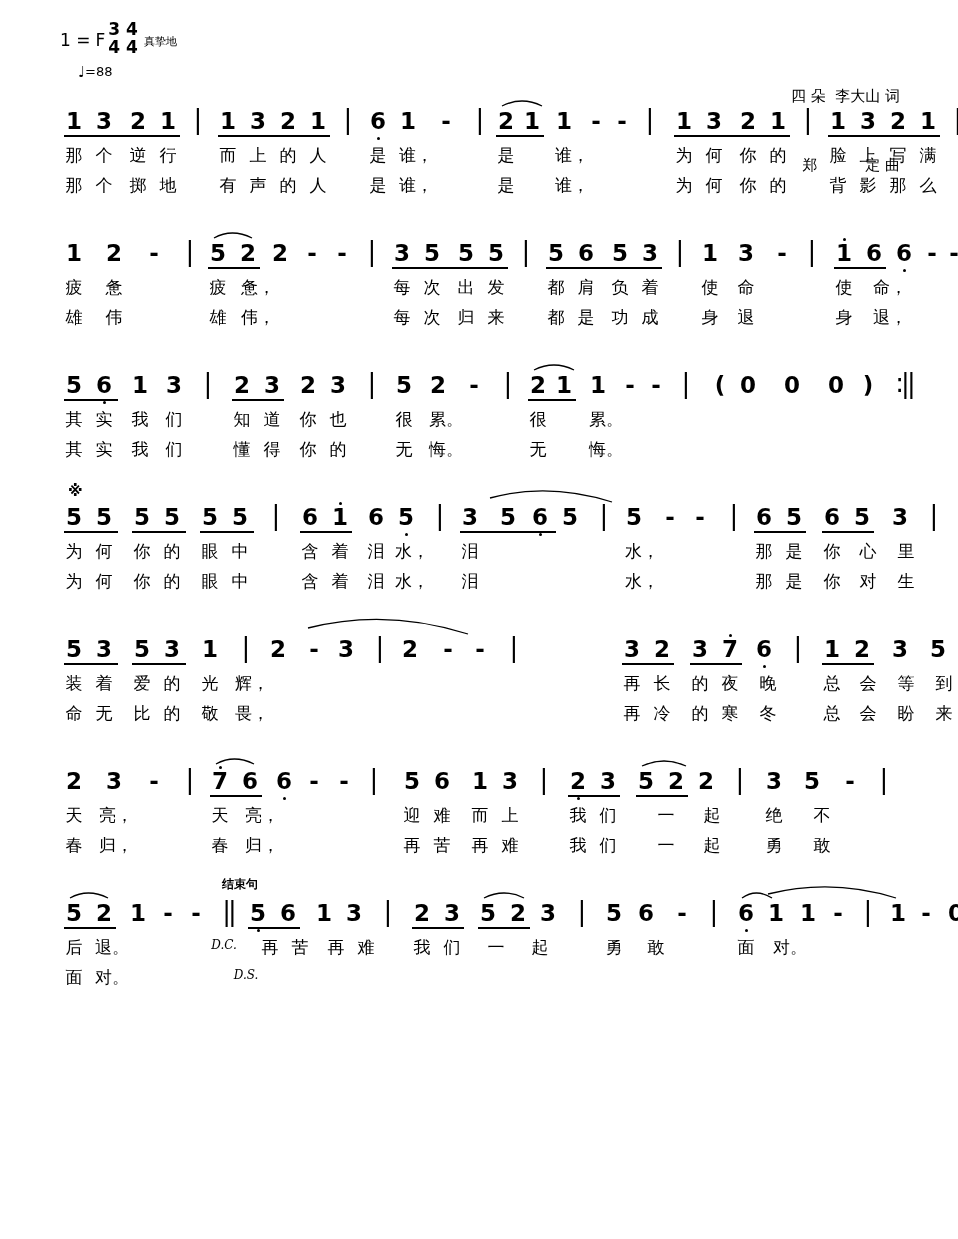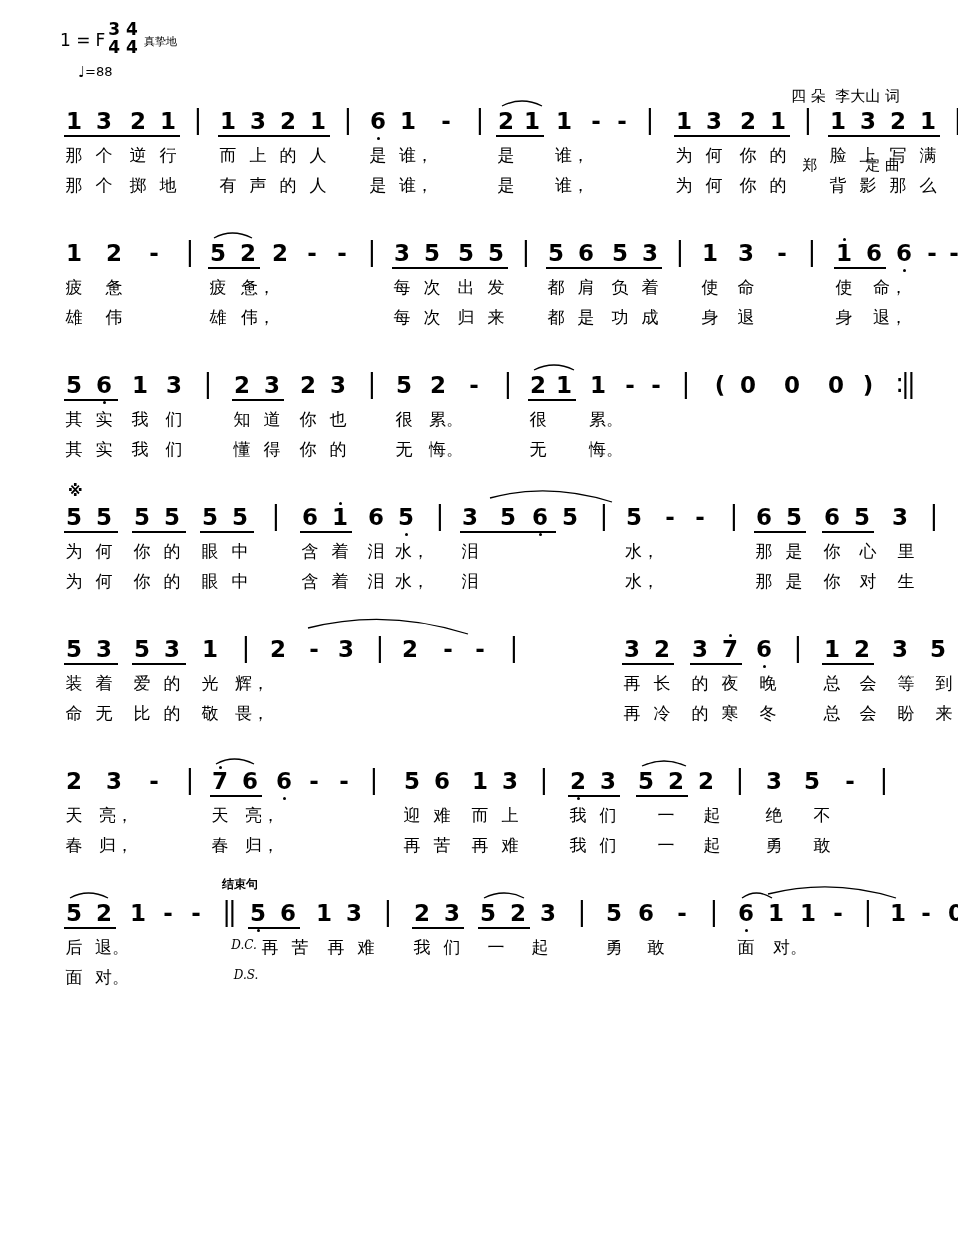--- a/index.html
+++ b/index.html
@@ -712,21 +712,21 @@
       <div class="odot" style="left:201px; top:37px;"></div>
       <div class="odot" style="left:689px; top:37px;"></div>
       <svg class="arcs" width="958" height="44">
         <path d="M14,6 Q32,-4 52,6" stroke="#000" stroke-width="1.3" fill="none"></path>
         <path d="M428,6 Q448,-4 468,6" stroke="#000" stroke-width="1.3" fill="none"></path>
         <path d="M686,6 Q700,-4 716,6" stroke="#000" stroke-width="1.3" fill="none"></path>
         <path d="M712,2 Q776,-14 840,6" stroke="#000" stroke-width="1.3" fill="none"></path>
       </svg>
     </div>
     <div class="lyrics">
-      <span class="marker" style="left:188px; top:2px;">D.C.</span>
+      <span class="marker" style="left:168px; top:2px;">D.C.</span>
       <span style="left:18px">后</span>
       <span style="left:56px">退。</span>
       <span style="left:214px">再</span>
       <span style="left:244px">苦</span>
       <span style="left:280px">再</span>
       <span style="left:310px">难</span>
       <span style="left:366px">我</span>
       <span style="left:396px">们</span>
       <span style="left:440px">一</span>
       <span style="left:484px">起</span>

